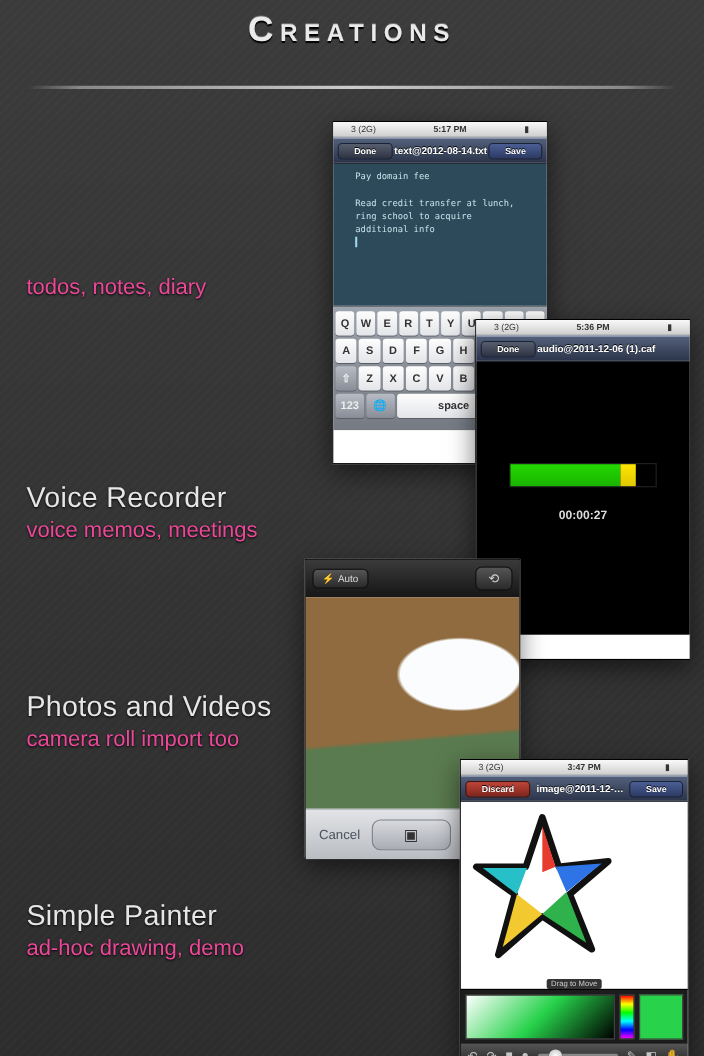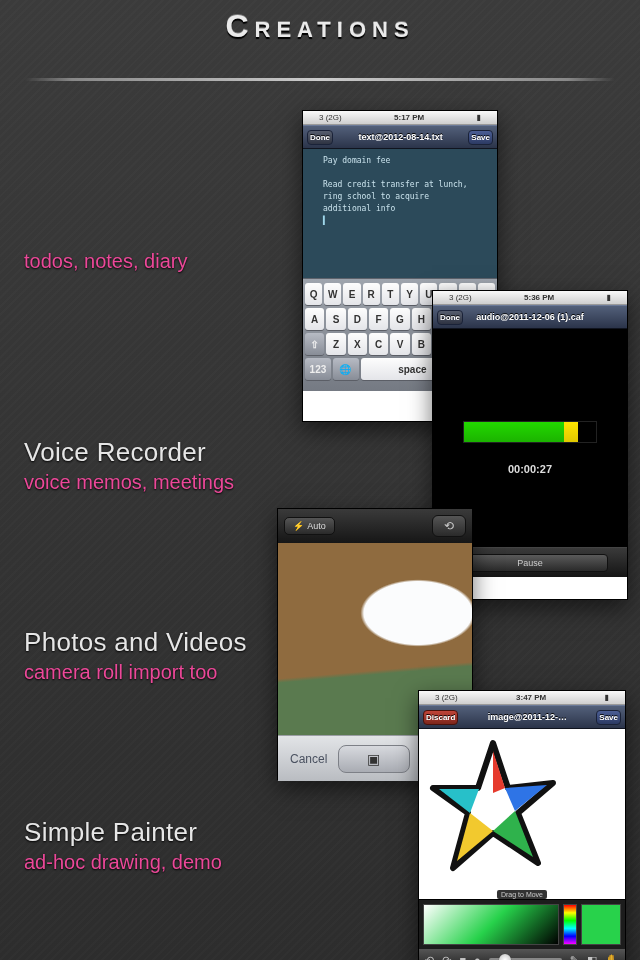--- a/index.html
+++ b/index.html
@@ -53,21 +53,21 @@
   .navbar {
     height:24px; background:linear-gradient(#53607a,#2b344a);
     border-top:1px solid #6b7a99; border-bottom:1px solid #10141f;
     display:flex; align-items:center; justify-content:space-between;
     padding:0 4px; color:#fff; font-size:9px; font-weight:600;
     text-shadow:0 -1px 0 #000;
   }
   .navbtn{
     background:linear-gradient(#4b5e95,#2c3a63);
     border:1px solid #1a2238; border-radius:4px;
-    padding:2px 2px; font-size:8px; color:#fff;
+    padding:2px 14px; font-size:8px; color:#fff;
   }
   .navbtn.dark{background:linear-gradient(#575e6e,#2e3342);}
   .navbtn.redb{background:linear-gradient(#c04438,#7d261c);border-color:#4a120c;}
   
   .s1{left:302px; top:110px; height:312px;}
   .s1 .body{
     height:129px; background:#2c4a5a; color:#c9e2ec;
     padding:6px 20px; font-family:Menlo,monospace; font-size:8px; line-height:12px;
     white-space:pre-wrap;
   }
@@ -260,23 +260,20 @@
     <span class="navbtn dark">Done</span>
     <span>audio@2011-12-06 (1).caf</span>
     <span style="width:26px"></span>
   </div>
   <div class="body">
     <div class="meter">
       <div class="g"></div>
         <div class="y"></div>
     </div>
     <div class="timecode">00:00:27</div>
-    <div class="btnbar">
-      <div class="pausebtn">Pause</div>
-    </div>
   </div>
 </div>
 
 <div class="shot s3">
   <div class="cam-top">
     <div class="flashbtn">
       <span>⚡</span>
       <span>Auto</span>
     </div>
     <div class="swapbtn">

